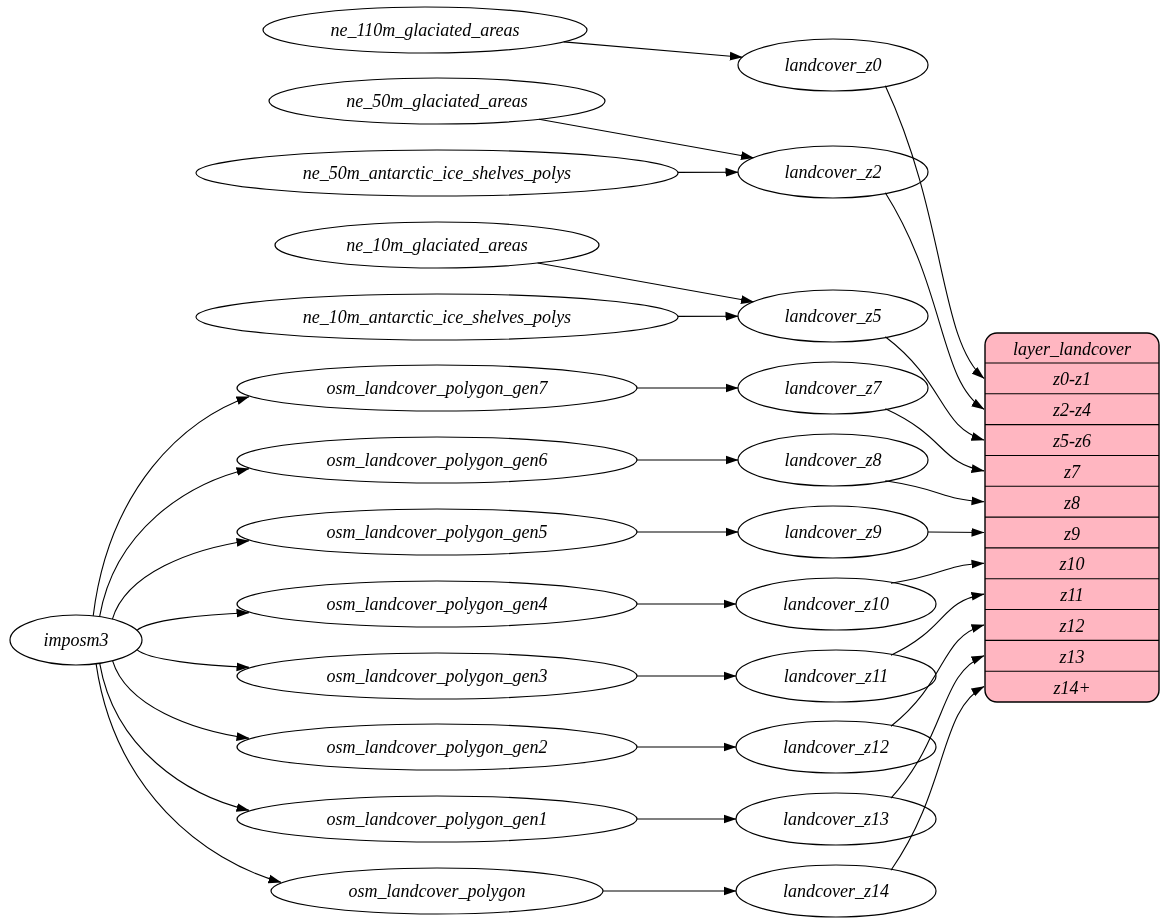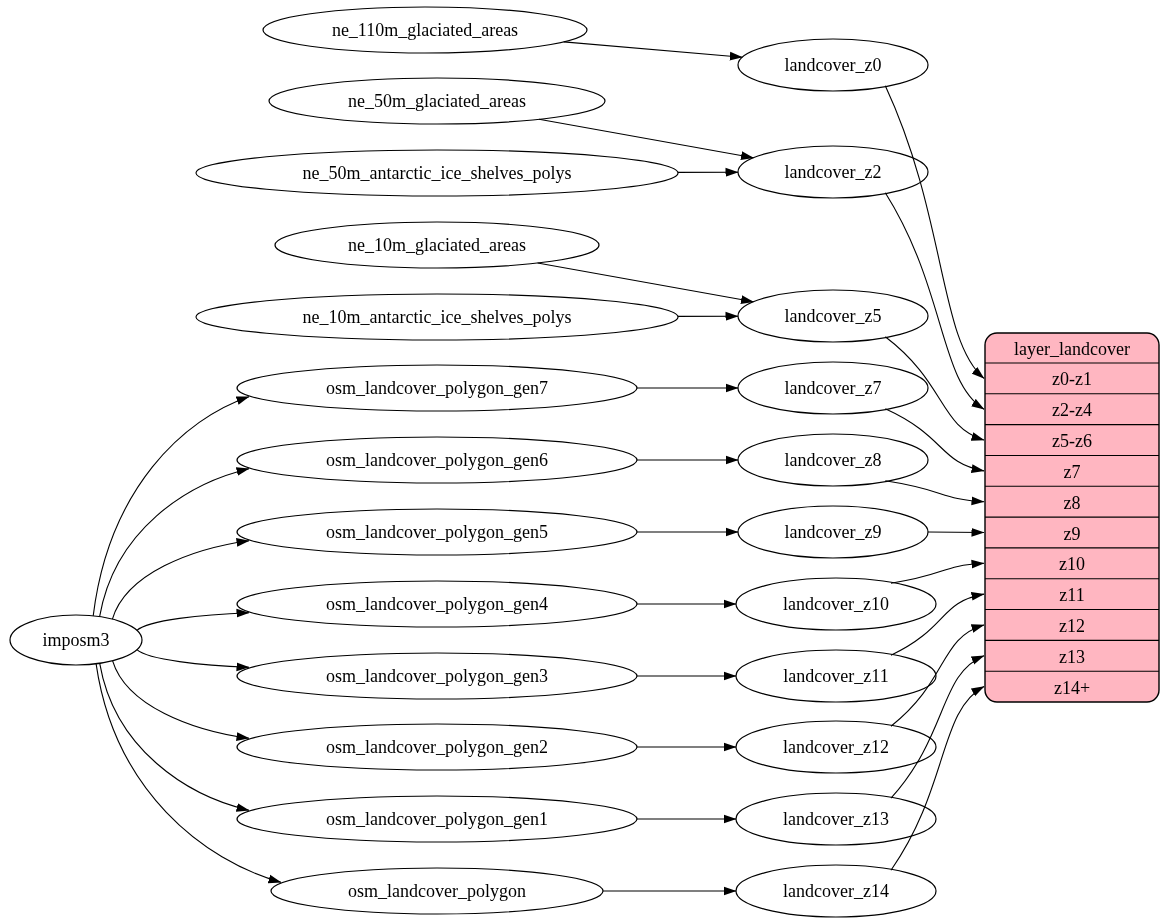--- a/index.html
+++ b/index.html
@@ -7,20 +7,21 @@
     padding: 0;
     background: #ffffff;
     font-family: "Liberation Serif", "DejaVu Serif", serif;
   }
   #stage {
     position: relative;
     width: 1165px;
     height: 923px;
     background: #ffffff;
     overflow: hidden;
+    font-style: italic;
   }
   svg { display: block; }
   .node-ellipse { fill: #ffffff; stroke: #000000; stroke-width: 1.2; }
   .node-label  { fill: #000000; font-size: 18px; text-anchor: middle; }
   .edge-path   { fill: none; stroke: #000000; stroke-width: 1.1; }
   .table-body  { stroke: #000000; stroke-width: 1.4; }
   .table-line  { stroke: #000000; stroke-width: 1.1; }
   .table-label { fill: #000000; font-size: 18px; text-anchor: middle; }
 </style>
 </head>

